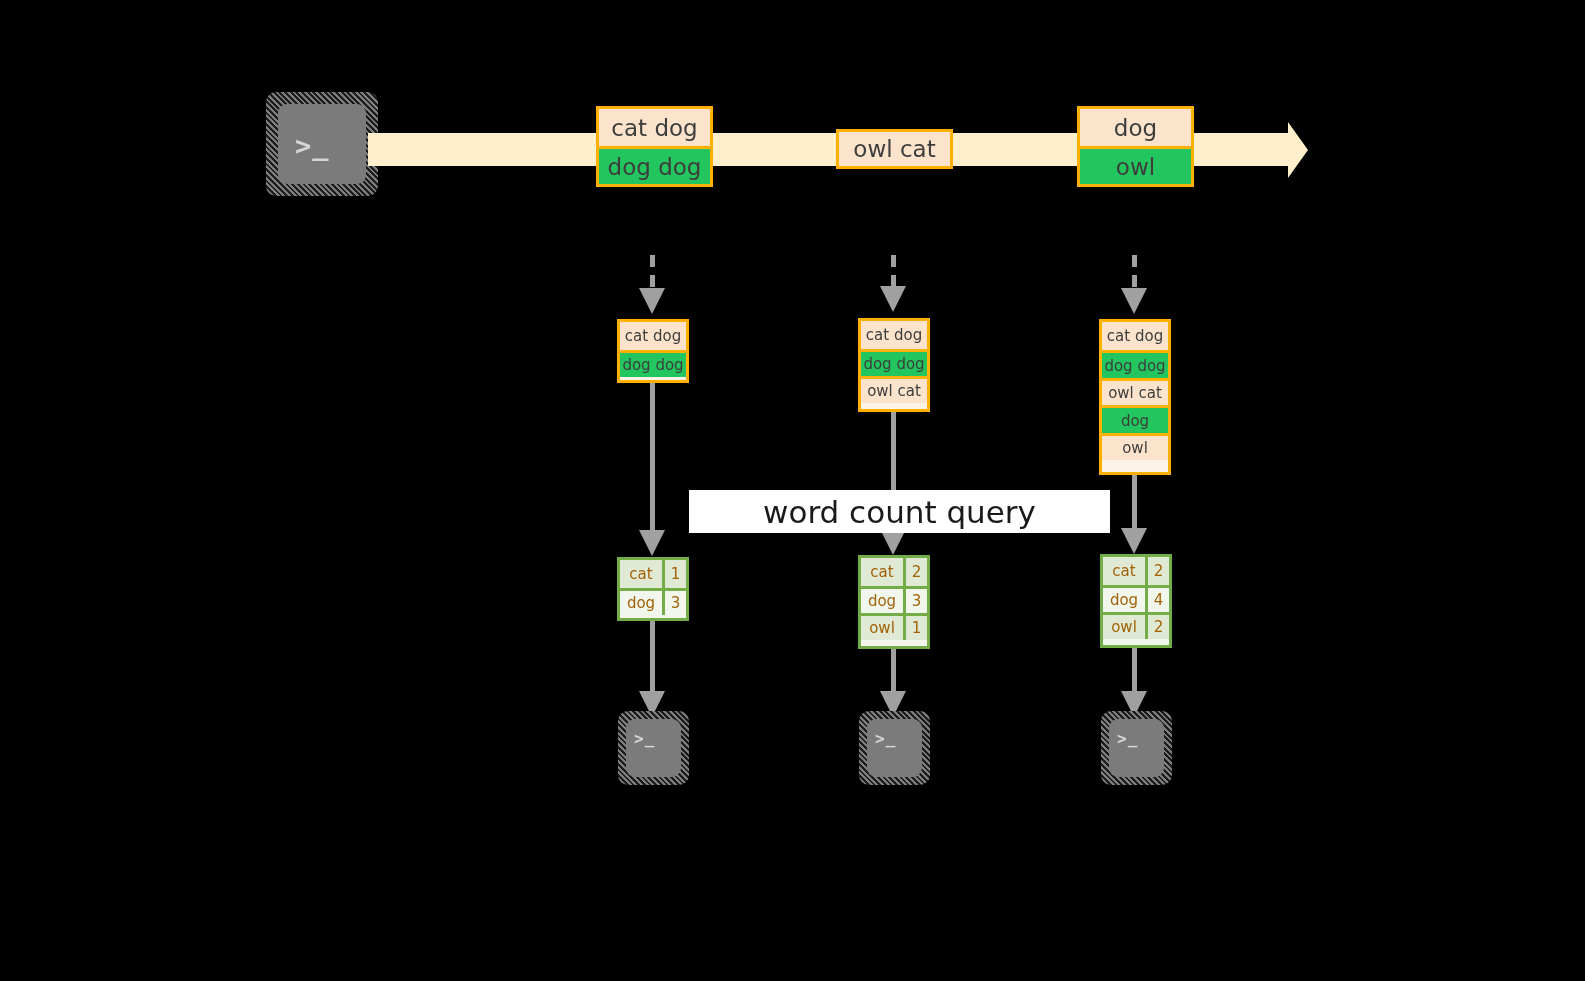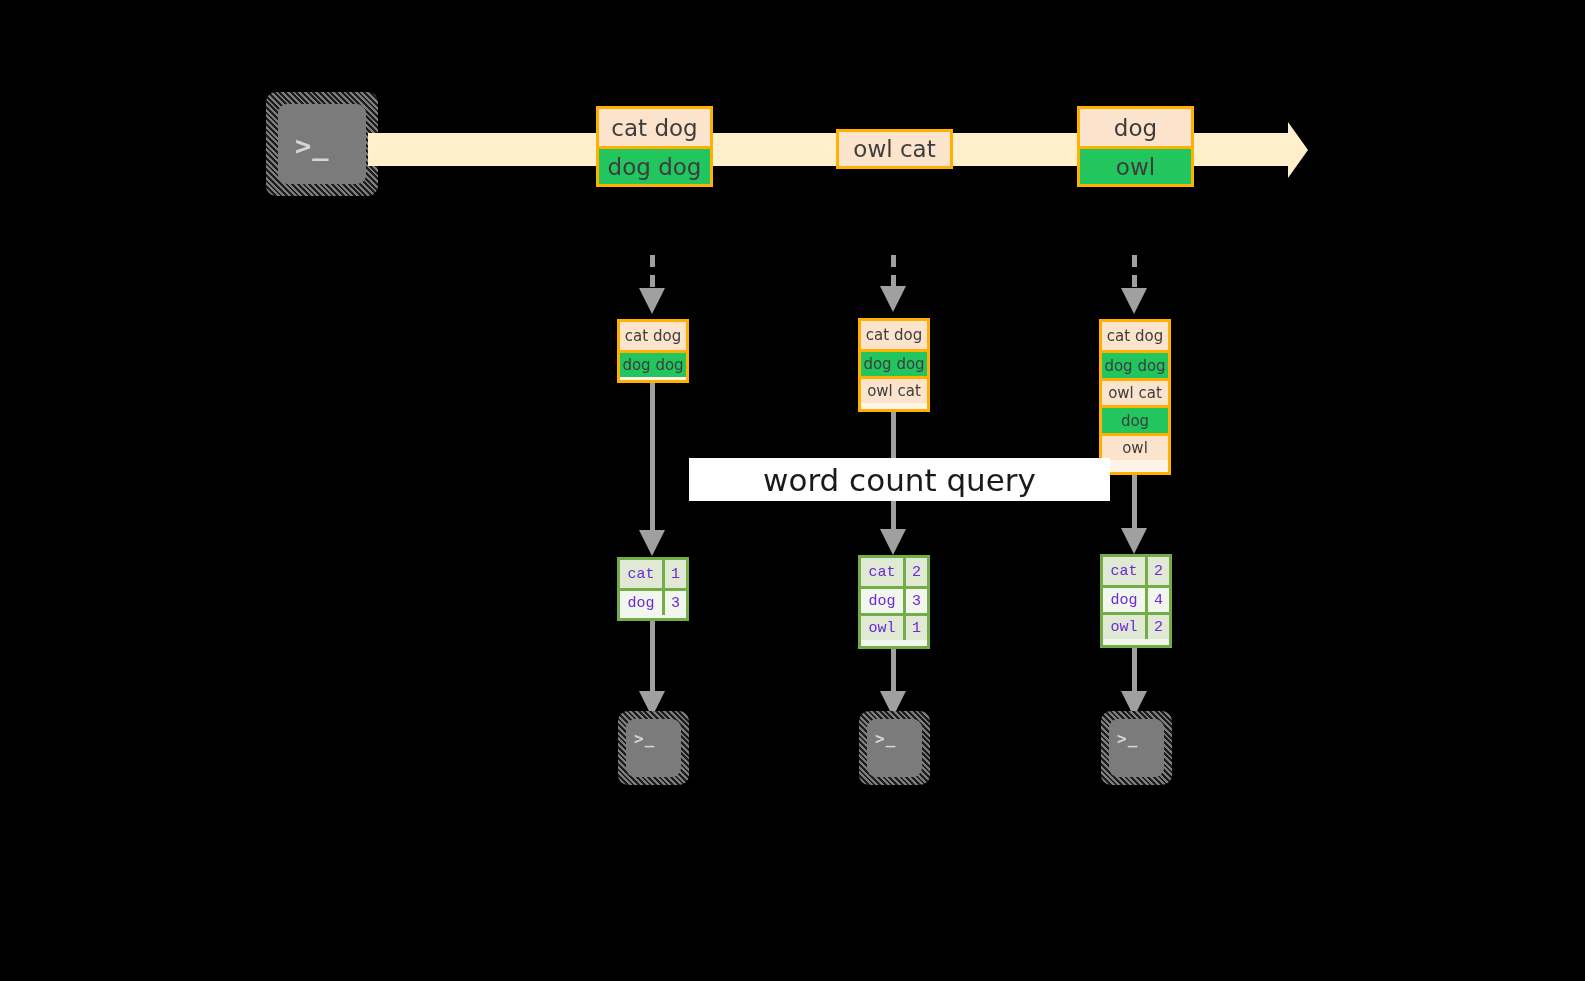--- a/index.html
+++ b/index.html
@@ -99,23 +99,22 @@
   .tbl-row + .tbl-row { border-top: 3px solid #74ac48; }
   .tbl-row.shade-a .tbl-key,
   .tbl-row.shade-a .tbl-val { background: #dfe9d4; }
   .tbl-row.shade-b .tbl-key,
   .tbl-row.shade-b .tbl-val { background: #f1f7ec; }
   .tbl-key, .tbl-val {
     box-sizing: border-box;
     display: flex;
     align-items: center;
     justify-content: center;
-    color: #6d28d9;
-    white-space: nowrap;
-    font-family: Liberation Mono, monospace;
+    color: #a16207;
+    white-space: nowrap;
   }
   .tbl-val { border-left: 3px solid #74ac48; }
 
   
   .conn-line {
     position: absolute;
     background: #a0a0a0;
   }
   .conn-line.dashed {
     background: none;
@@ -133,20 +132,21 @@
     border-top: 26px solid #a0a0a0;
   }
 
   
   .query-band {
     position: absolute;
     background: #ffffff;
     display: flex;
     align-items: center;
     justify-content: center;
+    margin-top: 32px;
   }
   .query-band .query-text {
     color: #1a1a1a;
     white-space: nowrap;
     font-weight: 400;
   }
 </style>
 </head>
 <body>
 

